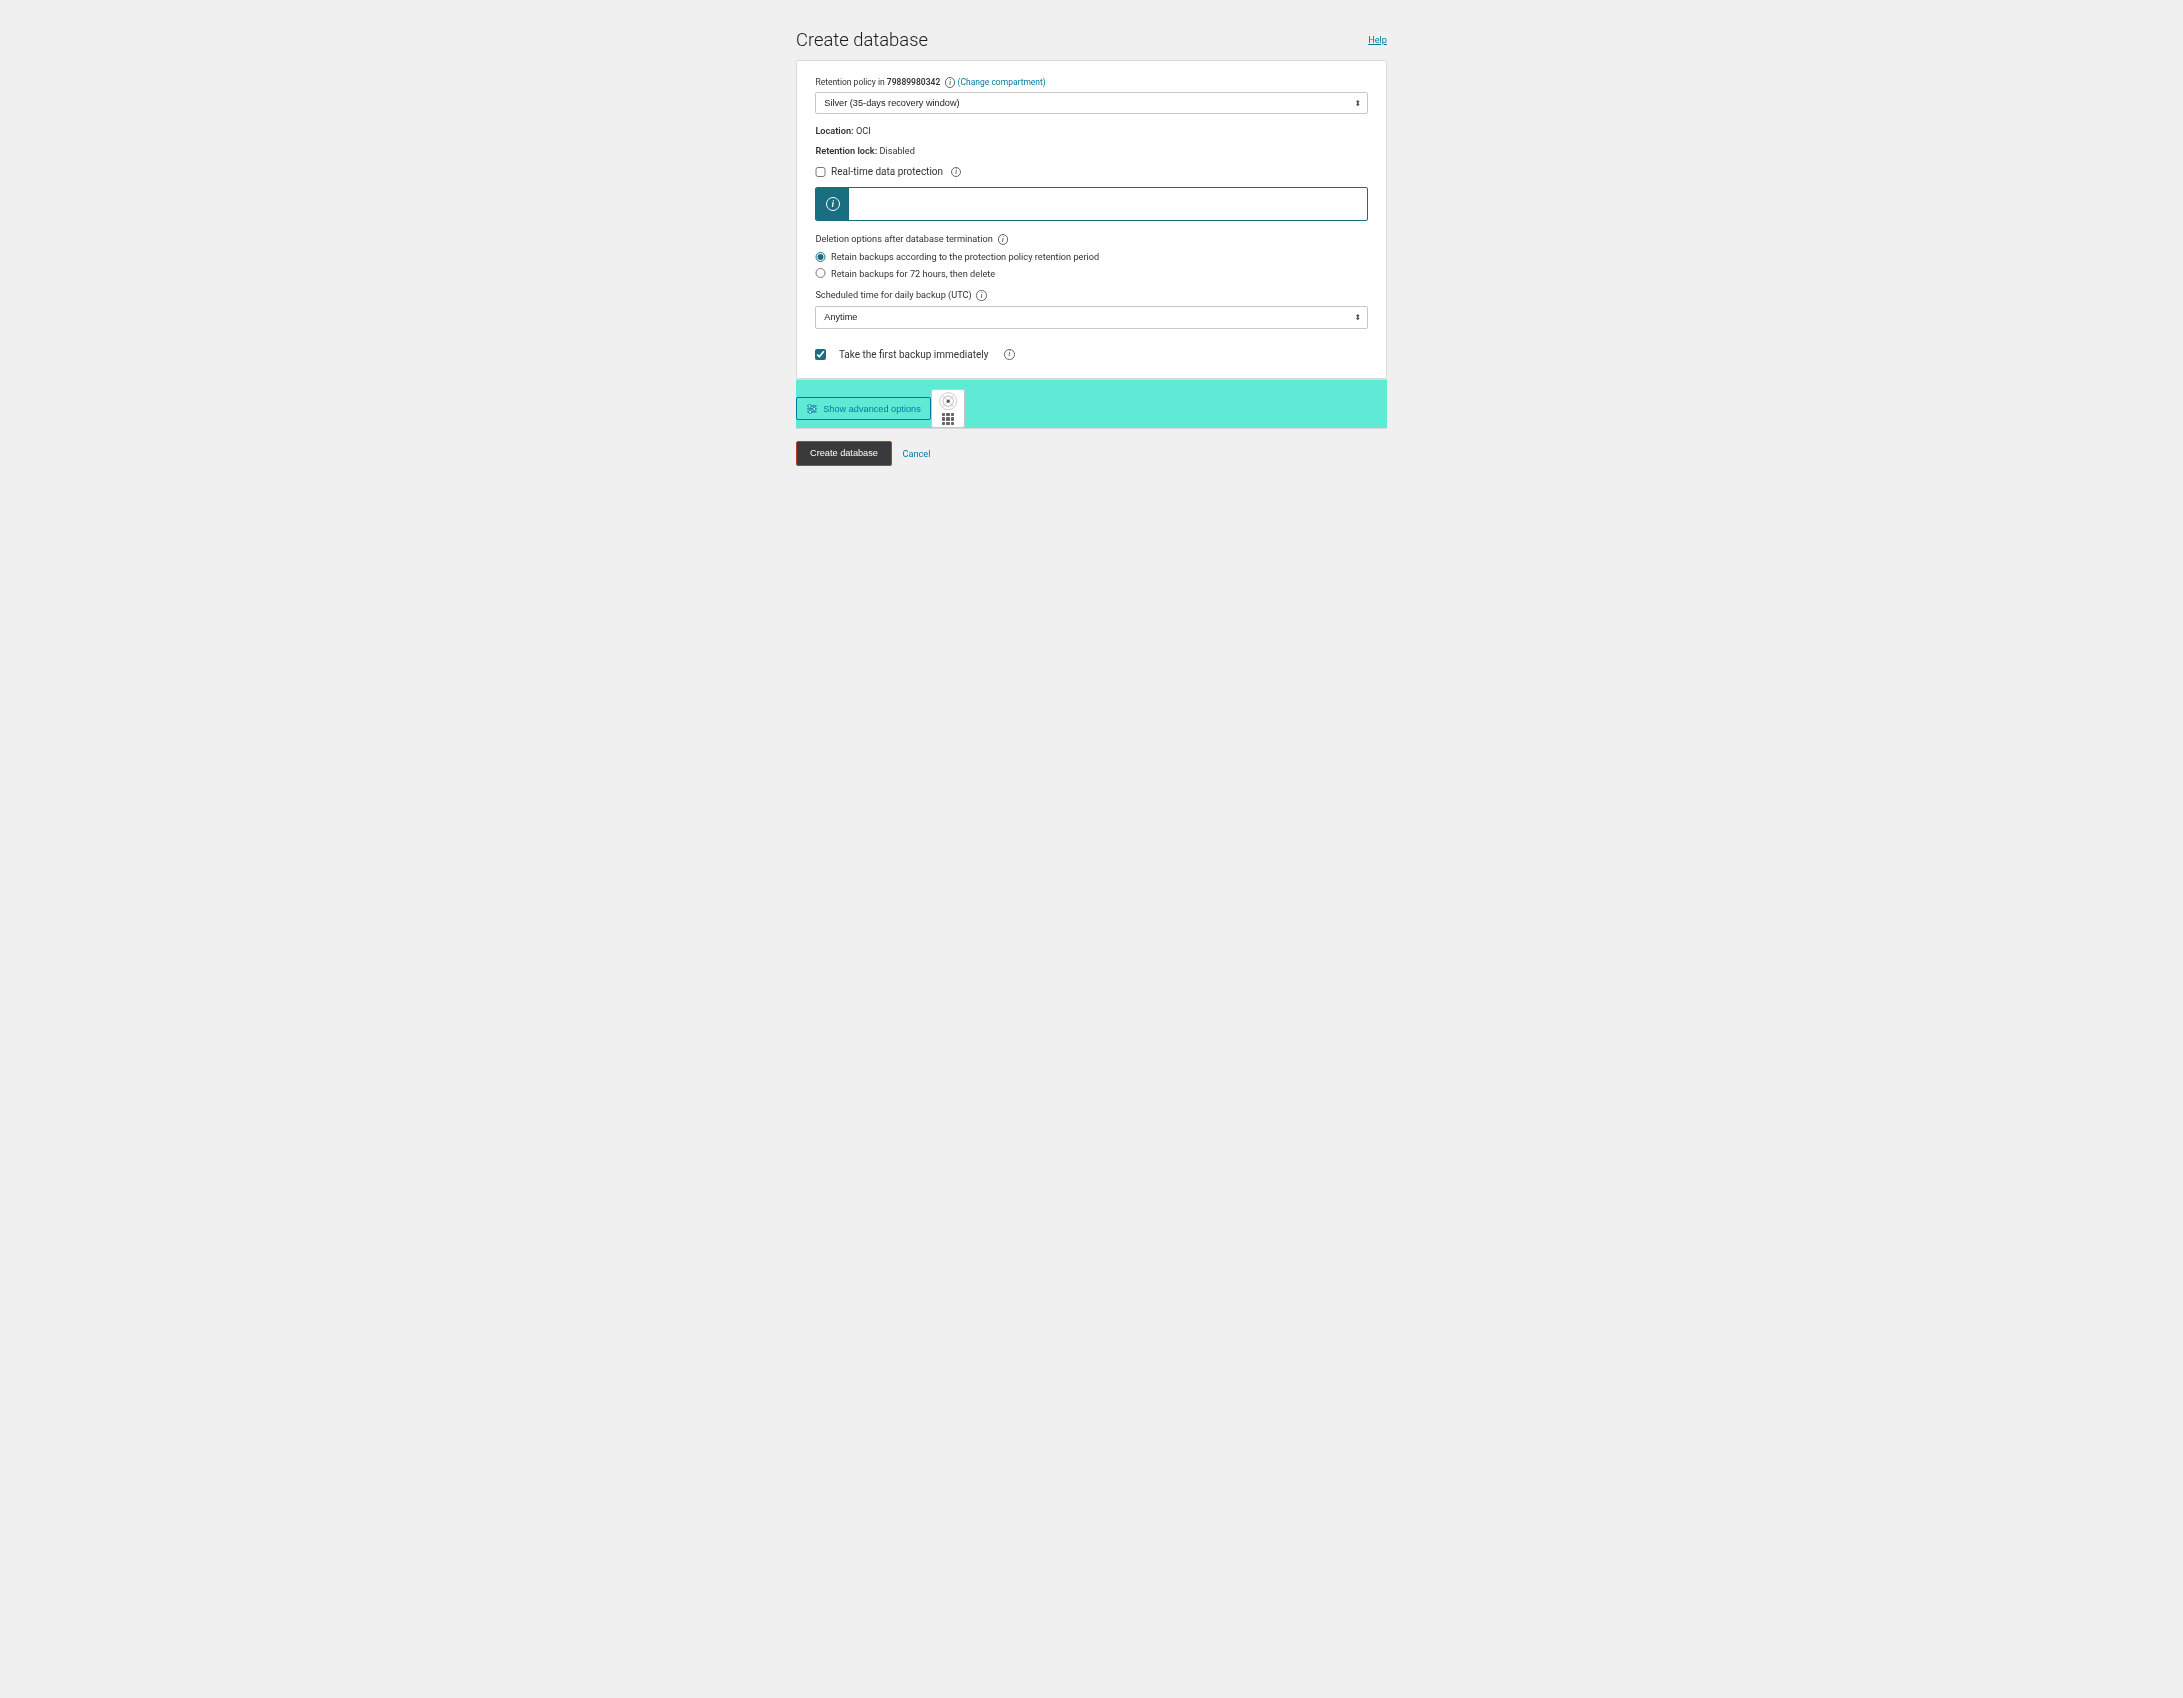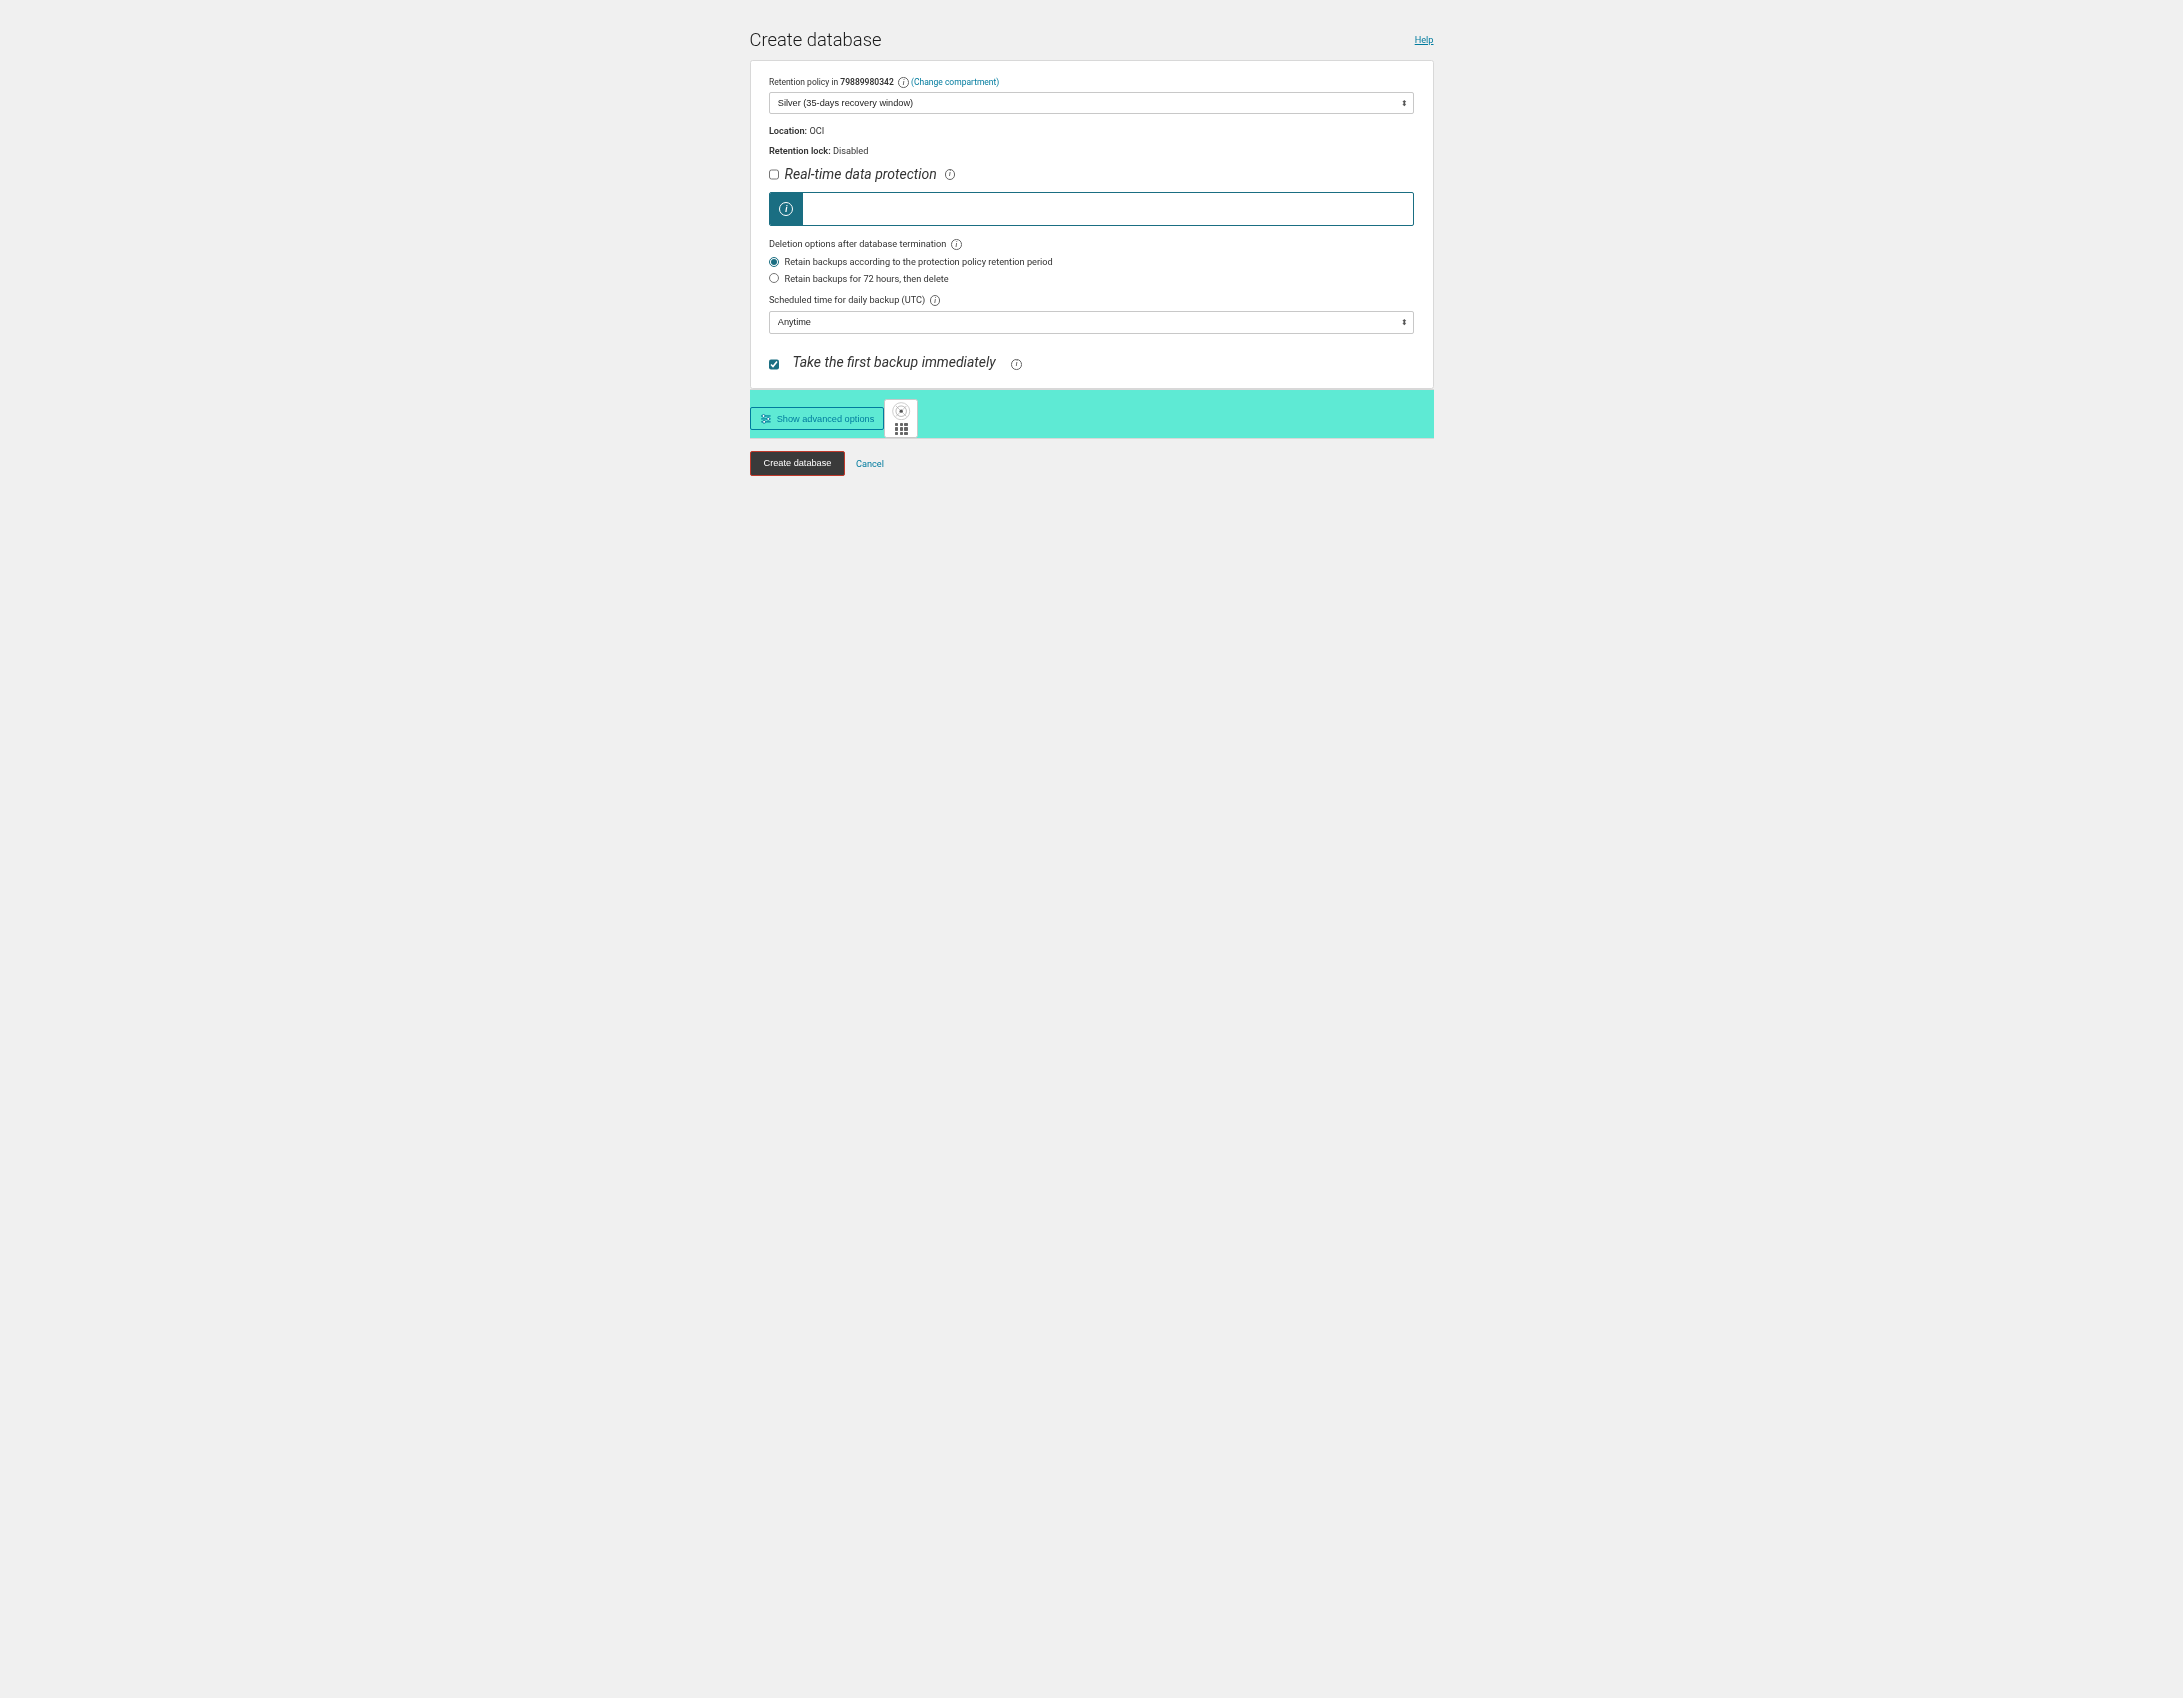--- a/index.html
+++ b/index.html
@@ -8,21 +8,21 @@
       font-size: 9.2px;
       background: #f0f0f0;
       display: flex;
       justify-content: center;
       align-items: flex-start;
       min-height: 100vh;
       padding: 13px;
     }
     .page-wrapper {
       background: #f0f0f0;
-      width: 684px;
+      width: 591px;
       min-height: 512px;
     }
     .page-header {
       display: flex;
       justify-content: space-between;
       align-items: flex-start;
       padding: 15.7px 0 10.5px 0;
     }
     .page-title {
       font-size: 18.4px;
@@ -111,23 +111,22 @@
       gap: 5.2px;
       margin: 10.5px 0 9.2px 0;
     }
     .checkbox-input {
       width: 10.5px;
       height: 10.5px;
       cursor: pointer;
       flex-shrink: 0;
     }
     .checkbox-label {
-      font-size: 14px;
-      color: #333;
-      font-style: italic;
+      font-size: 10px;
+      color: #333;
     }
     .info-banner {
       display: flex;
       align-items: flex-start;
       gap: 0;
       border: 0.7px solid #1a6e82;
       border-radius: 2px;
       margin-bottom: 11.8px;
       overflow: hidden;
     }

